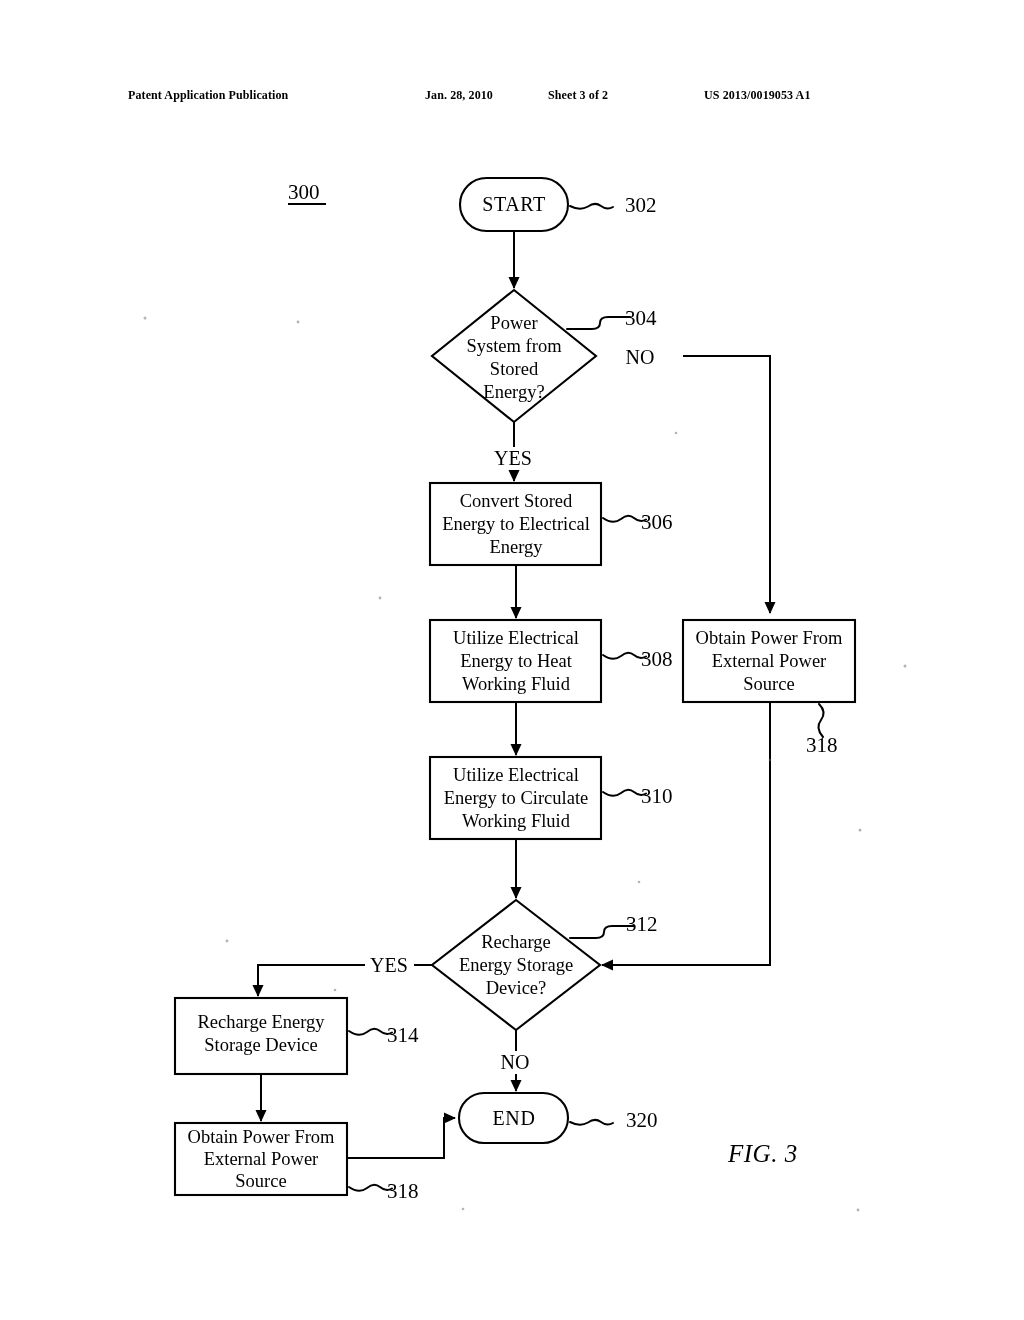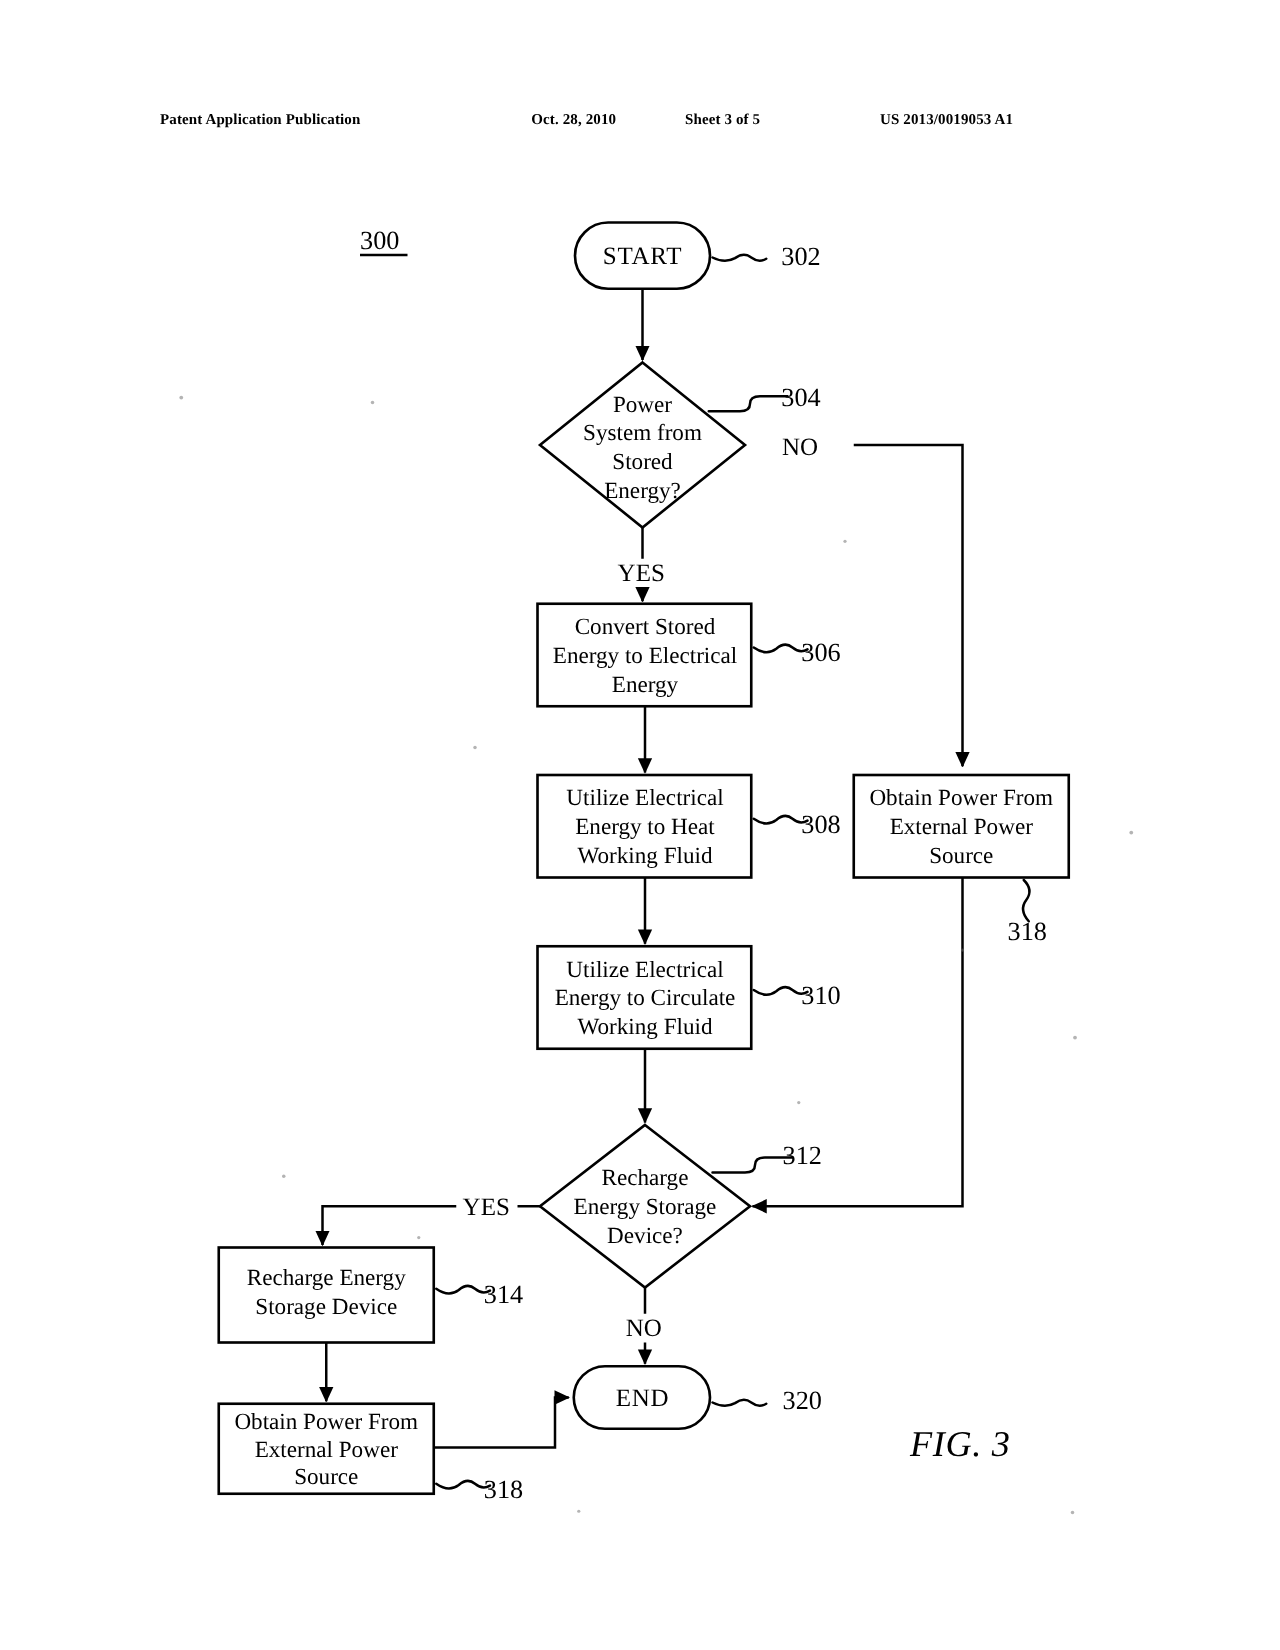--- a/index.html
+++ b/index.html
@@ -39,21 +39,21 @@
   .hdr-sheet { position: absolute; left: 548px;  top: 0; }
   .hdr-num   { position: absolute; left: 704px;  top: 0; }
 
   
   .fig-caption {
     position: absolute;
     left: 728px;
     top: 1140px;
     font-family: "Liberation Serif", "DejaVu Serif", serif;
     font-style: italic;
-    font-size: 29px;
+    font-size: 25px;
     font-weight: normal;
     letter-spacing: 0.5px;
     white-space: nowrap;
   }
 
   
   #flow {
     position: absolute;
     left: 0;
     top: 0;
@@ -106,22 +106,22 @@
   }
   .speck { fill: #6a6a6a; }
 </style>
 </head>
 <body>
 
 <div id="page">
 
   <div class="hdr">
     <span class="hdr-pub">Patent Application Publication</span>
-    <span class="hdr-date">Oct. 28, 2010</span>
-    <span class="hdr-sheet">Sheet 3 of 5</span>
+    <span class="hdr-date">Jan. 28, 2010</span>
+    <span class="hdr-sheet">Sheet 3 of 2</span>
     <span class="hdr-num">US 2013/0019053 A1</span>
   </div>
 
   <svg id="flow" viewBox="0 0 1024 1320" xmlns="http://www.w3.org/2000/svg">
     <defs>
       <marker id="arrow" viewBox="0 0 10 10" refX="9.2" refY="5" markerWidth="6.2" markerHeight="6.2" orient="auto-start-reverse">
         <path d="M 0 0.4 L 10 5 L 0 9.6 z" fill="#000000"></path>
       </marker>
     </defs>
 

